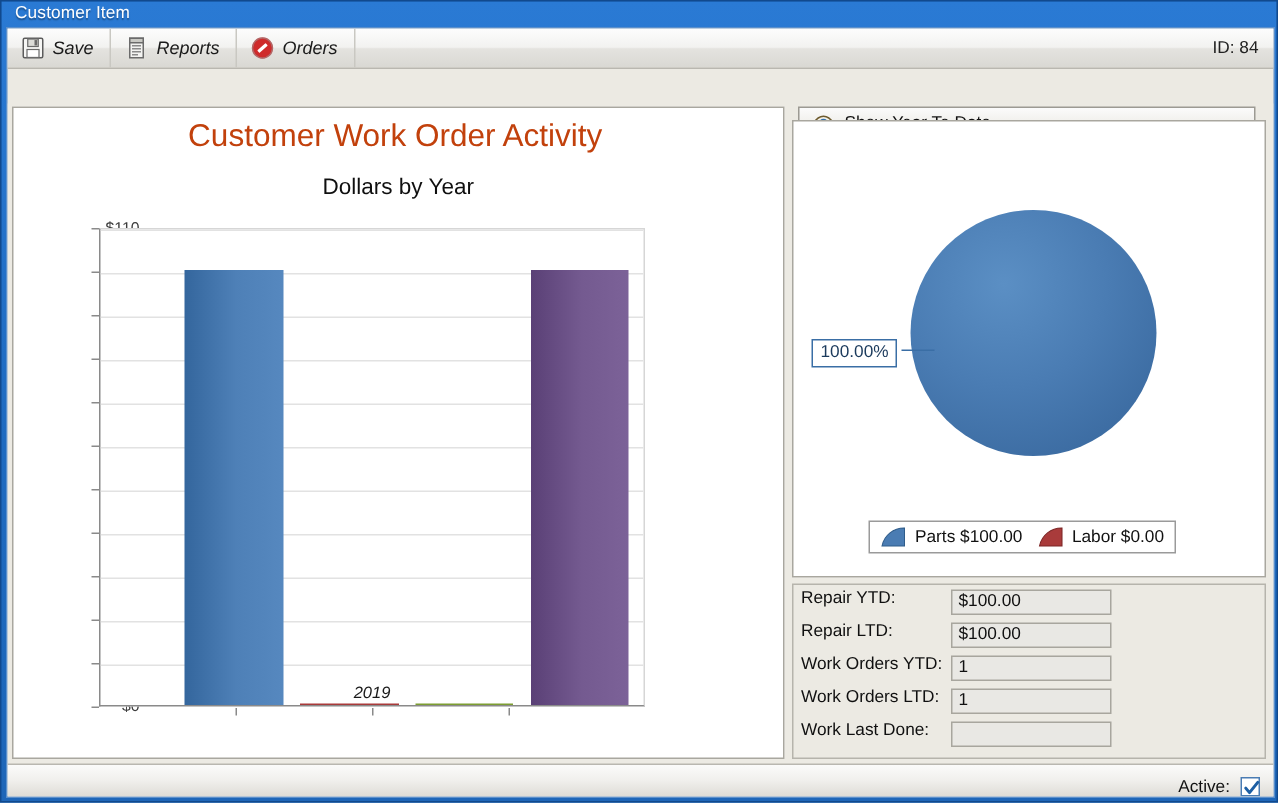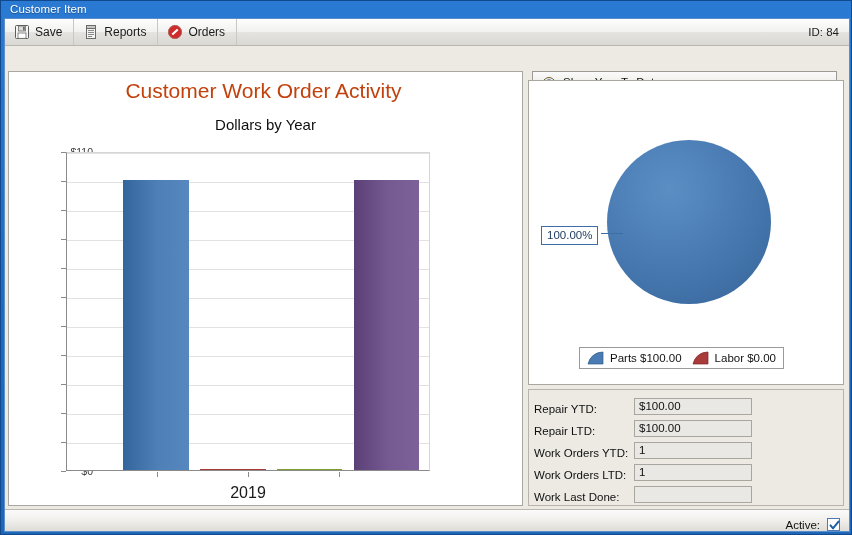--- a/index.html
+++ b/index.html
@@ -45,20 +45,21 @@
     border-bottom: 1px solid #b9b7b0;
     display: flex;
     align-items: stretch;
   }
   .tb-btn {
     display: flex; align-items: center; gap: 5px;
     padding: 0 11px 0 9px;
     font-size: 12px; color: #1a1a1a;
     border-right: 1px solid #c9c8c2;
     cursor: default;
+    font-style: italic;
   }
   .tb-id {
     margin-left: auto;
     display: flex; align-items: center;
     padding-right: 10px;
     font-size: 11.5px; color: #222;
   }
   .ico { width: 16px; height: 16px; display: block; flex: none; }
 
   
@@ -149,24 +150,25 @@
     position: absolute;
     bottom: 0;
     border-radius: 0;
   }
   .xtickmark {
     position: absolute; width: 1px; height: 5px; background: #8a8a8a;
     top: 400px;
   }
   .xlabel {
     position: absolute;
-    top: 412px;
-    font-size: 16px; color: #1a1a1a;
+    top: 384px;
+    font-size: 11px; color: #1a1a1a;
     text-align: center;
     width: 80px;
+    font-style: italic;
   }
   .ch-legend {
     position: absolute;
     left: 430px; top: 152px;
     width: 80px;
     background: #ffffff;
     border: 1px solid #9a9a9a;
     padding: 5px 4px 5px 5px;
   }
   .lg-row { display: flex; align-items: center; gap: 6px; margin-bottom: 2px; }
@@ -241,28 +243,28 @@
 
   
   .fields-panel {
     position: absolute;
     left: 1px; top: 318px;
     width: 316px; height: 117px;
     background: #eceae3;
     border: 1px solid #b6b4ac;
     padding: 3px 0 0 5px;
   }
-  .fld-row { display: flex; align-items: flex-end; height: 22px; }
+  .fld-row { display: flex; align-items: flex-start; height: 22px; }
   .fld-lbl {
     width: 100px;
     font-size: 11.5px;
     color: #101010;
   }
   .fld-val {
-    width: 118px; height: 17px;
+    width: 107px; height: 17px;
     background: #e9e8e4;
     border: 1px solid #a8a69e;
     font-size: 11.5px;
     color: #101010;
     line-height: 15px;
     padding-left: 4px;
     overflow: hidden;
     white-space: nowrap;
   }
 

